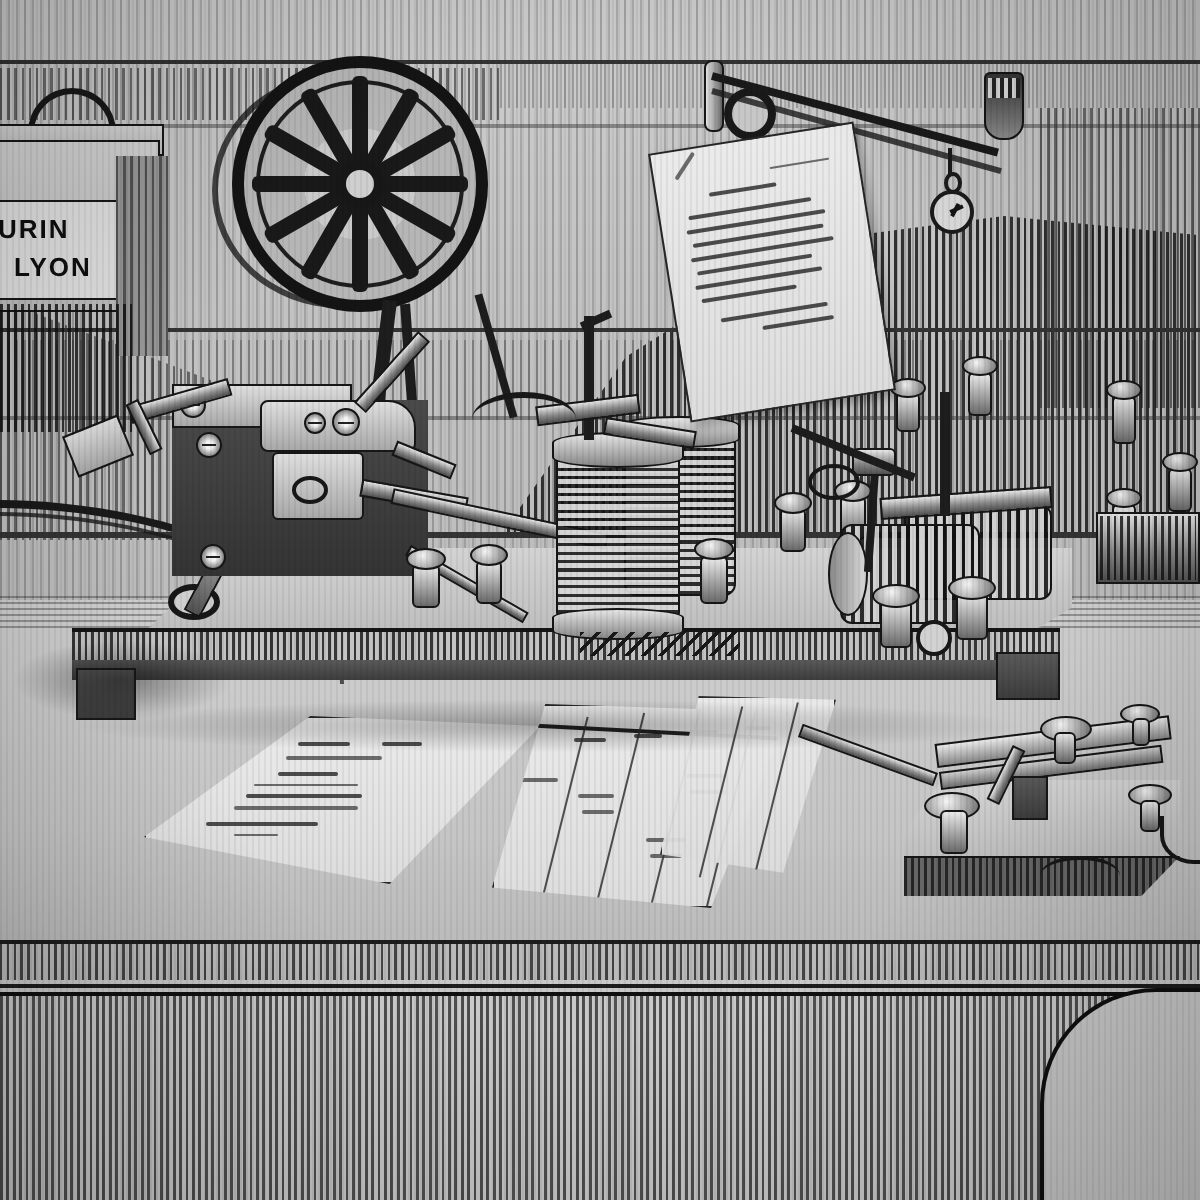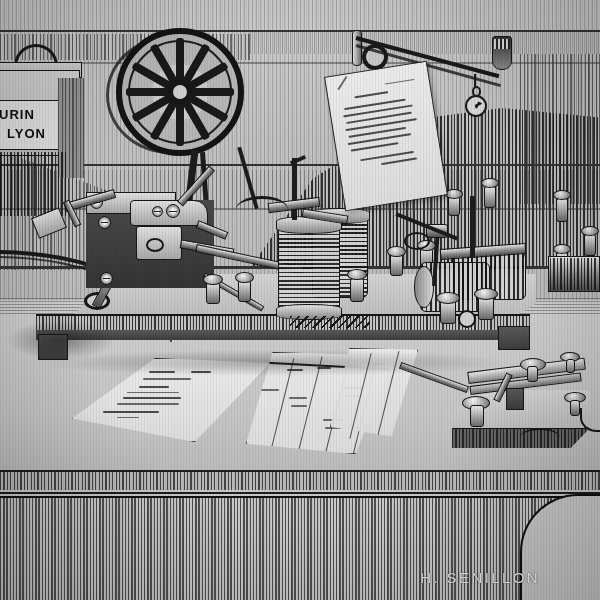--- a/index.html
+++ b/index.html
@@ -414,15 +414,14 @@
   <div class="lay" style="left:6px;top:320px;width:110px;height:40px;border-radius:50%;
        background:radial-gradient(ellipse,rgba(25,23,20,.42),rgba(25,23,20,0) 70%);"></div>
   <div class="lay" style="left:40px;top:350px;width:470px;height:26px;border-radius:50%;
        background:radial-gradient(ellipse,rgba(25,23,20,.30),rgba(25,23,20,0) 72%);"></div>
 
   <div class="lay" style="left:0;top:0;width:600px;height:600px;pointer-events:none;
        background-image:repeating-linear-gradient(90deg,rgba(0,0,0,.055) 0 1px,rgba(0,0,0,0) 1px 3px);"></div>
   <div class="lay" style="left:0;top:0;width:600px;height:600px;pointer-events:none;
        background:radial-gradient(ellipse at 50% 46%, rgba(0,0,0,0) 52%, rgba(0,0,0,.20) 100%);"></div>
 
-  <div class="lay" id="sig">H. SENILLON</div>
 
 </div>
 
 </body></html>

